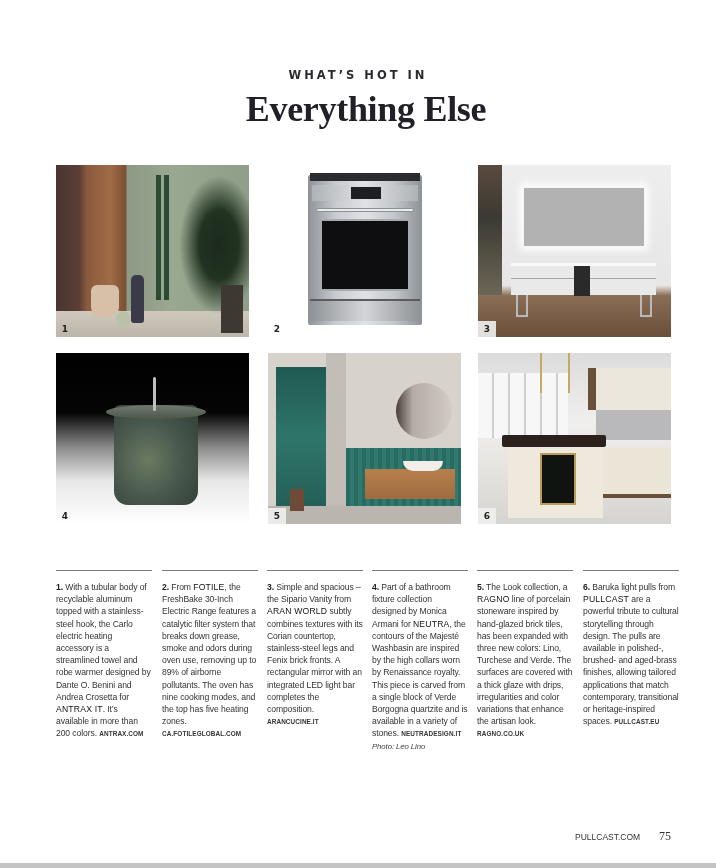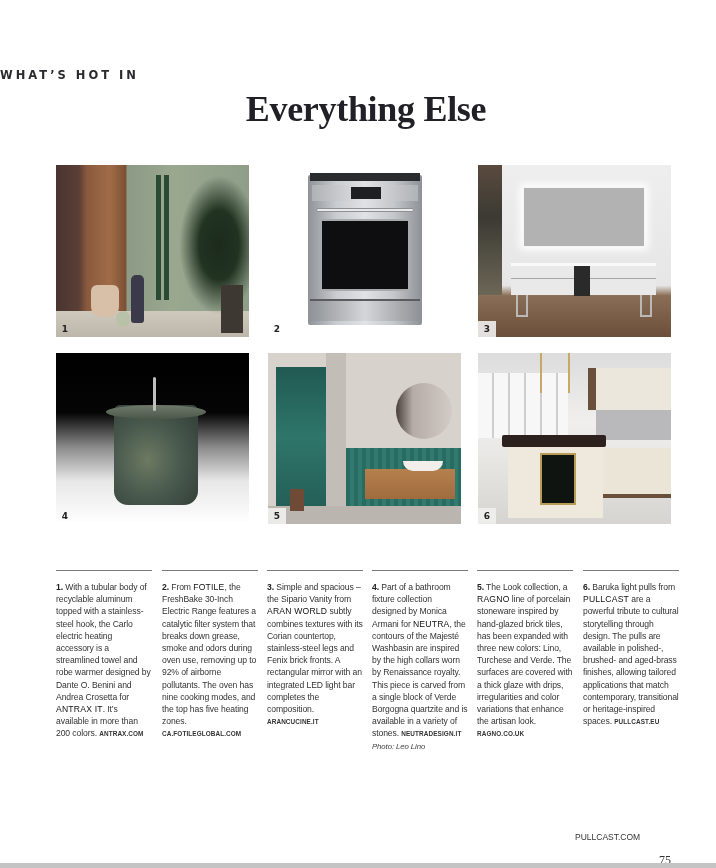--- a/index.html
+++ b/index.html
@@ -1,20 +1,20 @@
 <!DOCTYPE html>
 <html><head>
 <meta charset="utf-8">
 <style>
   * { margin: 0; padding: 0; box-sizing: border-box; }
   html, body { width: 716px; height: 868px; background: #ffffff; overflow: hidden; }
   body { position: relative; font-family: "Liberation Sans", sans-serif; color: #2a2a2a; }
 
   .kicker {
-    position: absolute; top: 68px; left: 0; width: 716px; 
+    position: absolute; top: 68px; left: 0; width: 716px; text-align: center;
     font-family: "DejaVu Sans", sans-serif; font-weight: bold; font-size: 11.5px;
     letter-spacing: 3px; color: #2b2a2e;
   }
   .title {
     position: absolute; top: 88px; left: 8px; width: 716px; text-align: center;
     font-family: "Liberation Serif", serif; font-weight: bold; font-size: 36px;
     color: #222027; letter-spacing: -0.3px;
   }
 
   .photo {
@@ -113,21 +113,21 @@
   #c4 { left: 372px; }
   #c5 { left: 477px; }
   #c6 { left: 583px; }
 
   .footer-site {
     position: absolute; top: 832px; left: 575px;
     font-family: "Liberation Sans", sans-serif; font-size: 8.5px; color: #333;
   }
   .footer-page {
     position: absolute; top: 829px; left: 659px;
-    font-family: "Liberation Serif", serif; font-size: 12px; color: #333; margin-top: 24px;
+    font-family: "Liberation Serif", serif; font-size: 12px; color: #333;
   }
   .bottom-bar { position: absolute; left: 0; top: 863px; width: 716px; height: 5px; background: #c4c4c4; }
 </style>
 </head>
 <body>
 
 <div class="kicker">WHAT’S HOT IN</div>
 <h1 class="title">Everything Else</h1>
 
 <div id="p1" class="photo">
@@ -194,21 +194,21 @@
   <div class="islandtop"></div>
   <div class="wine"></div>
   <span class="num light">6</span>
 </div>
 
 <div id="c1" class="col">
   <span class="n">1.</span><span> With a tubular body of recyclable aluminum topped with a stainless-steel hook, the Carlo electric heating accessory is a streamlined towel and robe warmer designed by Dante O. Benini and Andrea Crosetta for </span><span class="brand">ANTRAX IT</span><span>. It’s available in more than 200 colors. </span><span class="url">ANTRAX.COM</span>
 </div>
 
 <div id="c2" class="col">
-  <span class="n">2.</span><span> From </span><span class="brand">FOTILE</span><span>, the FreshBake 30-Inch Electric Range features a catalytic filter system that breaks down grease, smoke and odors during oven use, removing up to 92% of airborne pollutants. The oven has nine cooking modes, and the top has five heating zones. </span><span class="url">CA.FOTILEGLOBAL.COM</span>
+  <span class="n">2.</span><span> From </span><span class="brand">FOTILE</span><span>, the FreshBake 30-Inch Electric Range features a catalytic filter system that breaks down grease, smoke and odors during oven use, removing up to 89% of airborne pollutants. The oven has nine cooking modes, and the top has five heating zones. </span><span class="url">CA.FOTILEGLOBAL.COM</span>
 </div>
 
 <div id="c3" class="col">
   <span class="n">3.</span><span> Simple and spacious – the Sipario Vanity from </span><span class="brand">ARAN WORLD</span><span> subtly combines textures with its Corian countertop, stainless-steel legs and Fenix brick fronts. A rectangular mirror with an integrated LED light bar completes the composition. </span><span class="url">ARANCUCINE.IT</span>
 </div>
 
 <div id="c4" class="col">
   <span class="n">4.</span><span> Part of a bathroom fixture collection designed by Monica Armani for </span><span class="brand">NEUTRA</span><span>, the contours of the Majesté Washbasin are inspired by the high collars worn by Renaissance royalty. This piece is carved from a single block of Verde Borgogna quartzite and is available in a variety of stones. </span><span class="url">NEUTRADESIGN.IT</span>
   <span class="credit">Photo: Leo Lino</span>
 </div>

